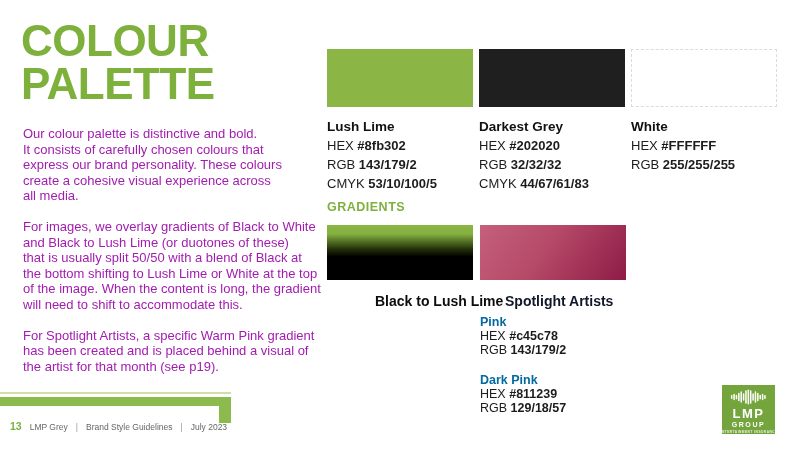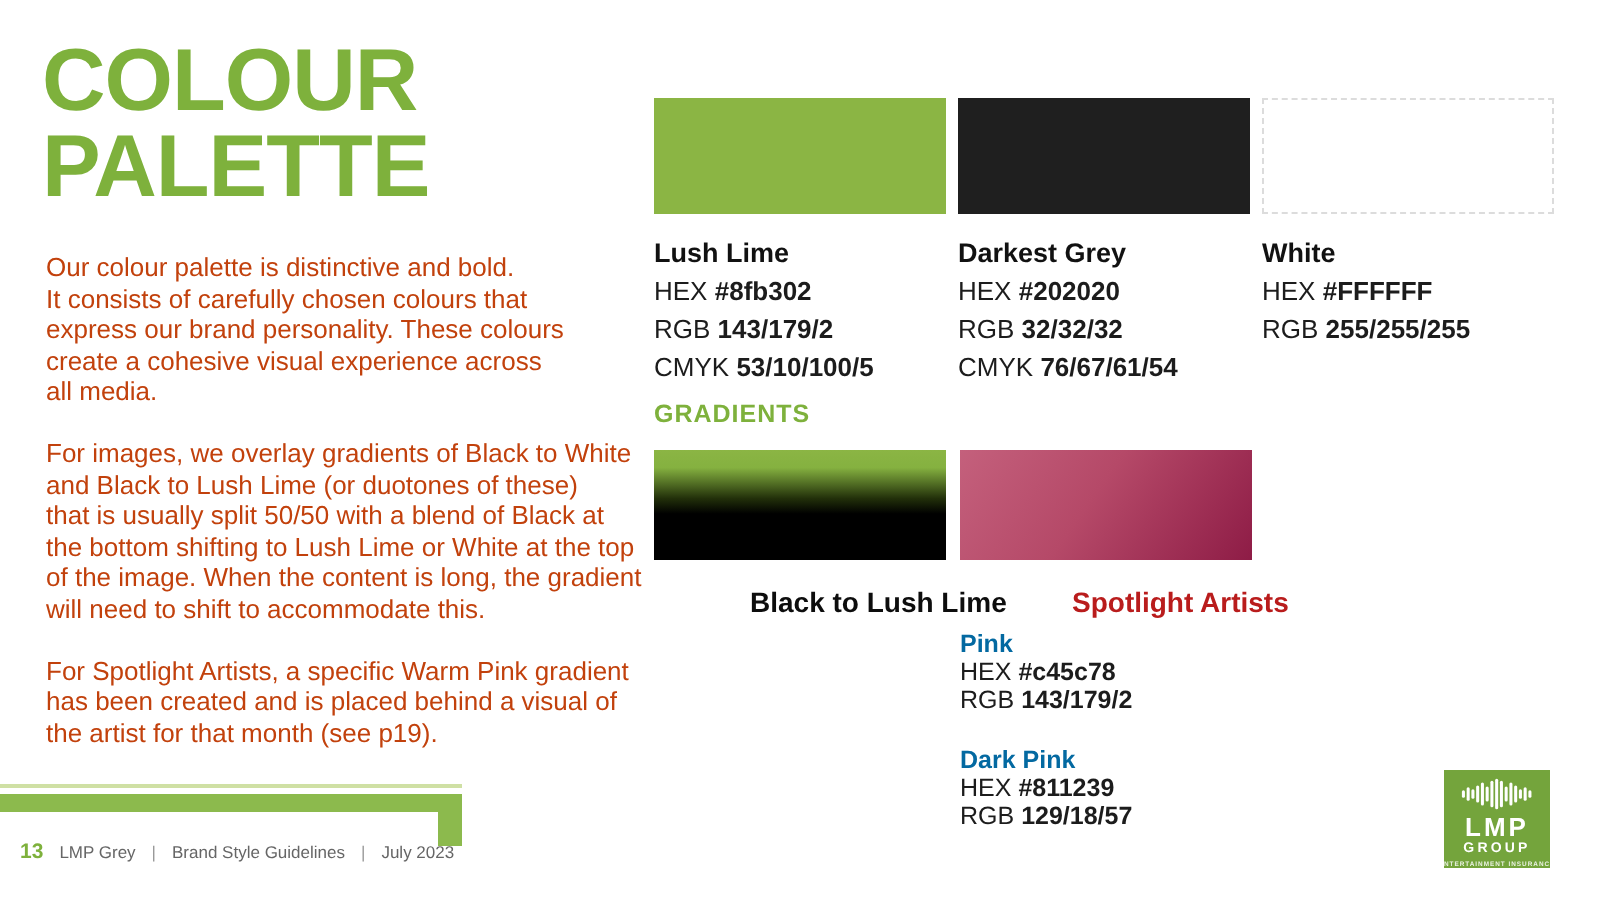--- a/index.html
+++ b/index.html
@@ -7,21 +7,21 @@
     position:relative;width:800px;height:434px;background:#ffffff;overflow:hidden;
     font-family:Liberation Sans, sans-serif;color:#1c1c1c;
   }
   
   .page-title{
     position:absolute;left:21px;top:19px;margin:0;
     font-size:44px;font-weight:bold;line-height:43px;letter-spacing:-0.5px;
     color:#7eb13c;white-space:pre-line;
   }
   .intro{position:absolute;left:23px;top:126px;width:345px;}
-  .intro p{margin:0 0 15px 0;font-size:13px;line-height:15.6px;white-space:pre-line;color:#c2410c;}
+  .intro p{margin:0 0 15px 0;font-size:13px;line-height:15.6px;white-space:pre-line;color:#a21caf;}
   
   .footer-line-thin{position:absolute;left:0;top:392px;width:231px;height:2px;background:#cfe0a4;}
   .footer-bar{position:absolute;left:0;top:397px;width:231px;height:9px;background:#8cba4d;}
   .footer-bar-hook{position:absolute;left:219px;top:397px;width:12px;height:26px;background:#8cba4d;}
   .footer-text{
     position:absolute;left:10px;top:420px;display:flex;align-items:baseline;gap:8px;
     font-size:8.5px;color:#666666;
   }
   .page-number{color:#7eb13c;font-weight:bold;font-size:10.5px;}
   .footer-text .sep{color:#999999;}
@@ -35,21 +35,21 @@
   
   .gradients-heading{
     position:absolute;left:327px;top:200px;font-size:12.5px;font-weight:bold;
     letter-spacing:0.5px;color:#7eb13c;
   }
   .gradient-box{position:absolute;top:225px;width:146px;height:55px;}
   .gradient-box.g1{left:327px;}
   .gradient-box.g2{left:480px;}
   .gradient-label{position:absolute;top:293px;font-size:14px;font-weight:bold;color:#0d0d0d;padding-left:48px;}
   .gradient-label.g1{left:327px;}
-  .gradient-label.g2{left:488px;color:#b91c1c;}
+  .gradient-label.g2{left:457px;color:#0f172a;}
   .spotlight{position:absolute;left:480px;top:315px;}
   .sp-group{margin-bottom:16px;}
   .sp-name{font-size:12.5px;font-weight:bold;line-height:14px;color:#0369a1;}
   .sp-line{font-size:12.5px;line-height:14px;color:#1c1c1c;}
   
   .logo{
     position:absolute;left:722px;top:385px;width:53px;height:53px;background:#74a43c;
     display:flex;flex-direction:column;align-items:center;justify-content:center;
   }
   .logo .soundwave{display:block;margin-bottom:2px;}
@@ -90,21 +90,21 @@
       <div class="spec-line"><span>HEX</span> <strong>#8fb302</strong></div>
       <div class="spec-line"><span>RGB</span> <strong>143/179/2</strong></div>
       <div class="spec-line"><span>CMYK</span> <strong>53/10/100/5</strong></div>
     </div>
 
     <div class="swatch-card">
       <div class="swatch-box" style="background: rgb(31, 31, 31);"></div>
       <div class="swatch-name">Darkest Grey</div>
       <div class="spec-line"><span>HEX</span> <strong>#202020</strong></div>
       <div class="spec-line"><span>RGB</span> <strong>32/32/32</strong></div>
-      <div class="spec-line"><span>CMYK</span> <strong>76/67/61/54</strong></div>
+      <div class="spec-line"><span>CMYK</span> <strong>44/67/61/83</strong></div>
     </div>
 
     <div class="swatch-card">
       <div class="swatch-box bordered" style="background: rgb(255, 255, 255);"></div>
       <div class="swatch-name">White</div>
       <div class="spec-line"><span>HEX</span> <strong>#FFFFFF</strong></div>
       <div class="spec-line"><span>RGB</span> <strong>255/255/255</strong></div>
     </div>
 
   </div>

